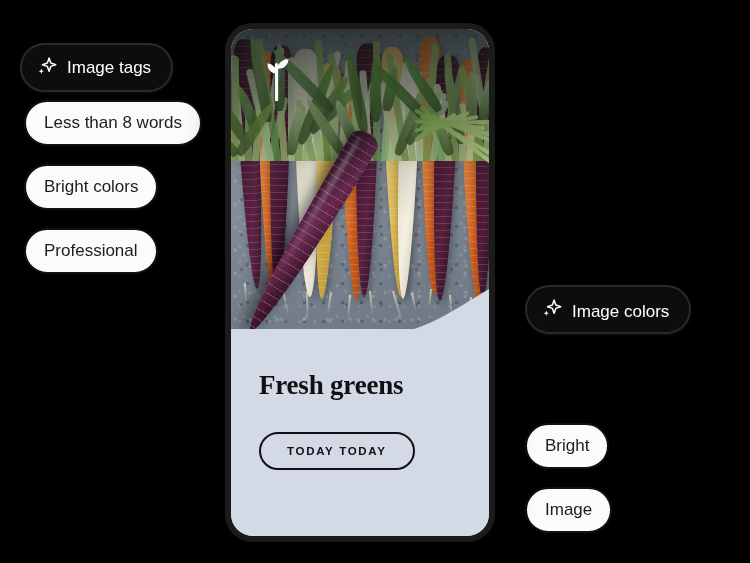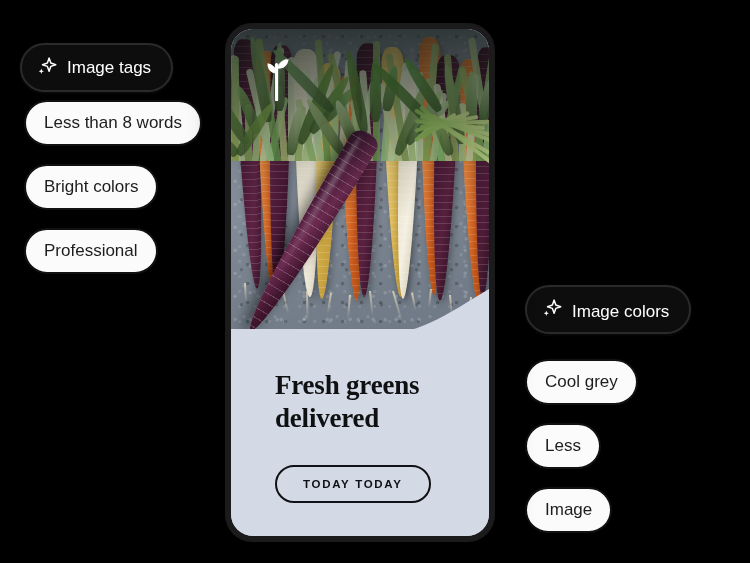--- a/index.html
+++ b/index.html
@@ -233,21 +233,21 @@
   }
 
   #ad-copy-panel {
     position: absolute;
     left: 0;
     top: 300px;
     right: 0;
     bottom: 0;
     background: #d3d9e5;
     z-index: 2;
-    padding: 40px 28px 0 44px;
+    padding: 40px 28px 0 28px;
   }
 
   #ad-headline {
     font-family: "Liberation Serif", serif;
     font-weight: 700;
     font-size: 27px;
     line-height: 1.22;
     color: #0f1012;
     letter-spacing: -0.2px;
   }
@@ -301,26 +301,23 @@
   <div class="pill pill-dark" style="left:525px; top:285px;align-items:flex-end;">
     <span class="sparkle-icon">
       <svg viewBox="0 0 22 22" aria-hidden="true">
         <path d="M13.1 2.1 L14.8 7.0 L19.7 8.7 L14.8 10.4 L13.1 15.3 L11.4 10.4 L6.5 8.7 L11.4 7.0 Z" fill="none" stroke="#ffffff" stroke-width="1.5" stroke-linejoin="round"></path>
         <path d="M5.3 12.6 L6.0 14.6 L8.0 15.3 L6.0 16.0 L5.3 18.0 L4.6 16.0 L2.6 15.3 L4.6 14.6 Z" fill="#ffffff"></path>
       </svg>
     </span>
     <span class="pill-label">Image colors</span>
   </div>
 
-  <div class="pill pill-light" style="left:525px; top:359px;">
-    <span class="pill-label">Cool grey</span>
-  </div>
 
   <div class="pill pill-light" style="left:525px; top:423px;">
-    <span class="pill-label">Less</span>
+    <span class="pill-label">Bright</span>
   </div>
 
   <div class="pill pill-light" style="left:525px; top:487px;">
     <span class="pill-label">Image</span>
   </div>
 
   <div id="phone-mockup">
     <div id="phone-screen">
 
       <div id="ad-photo">
@@ -461,21 +458,20 @@
         </span>
       </div>
 
       <svg id="wave-divider" viewBox="0 0 258 70" preserveAspectRatio="none">
         <path d="M0 63 C46 52 78 57 128 59 C182 62 212 40 258 12 L258 70 L0 70 Z" fill="#d3d9e5"></path>
       </svg>
 
       <div id="ad-copy-panel">
         <div id="ad-headline">
           <div>Fresh greens</div>
-          <div>delivered</div>
         </div>
         <button id="cta-button">TODAY TODAY</button>
       </div>
 
     </div>
   </div>
 
 </div>
 
 </body></html>

